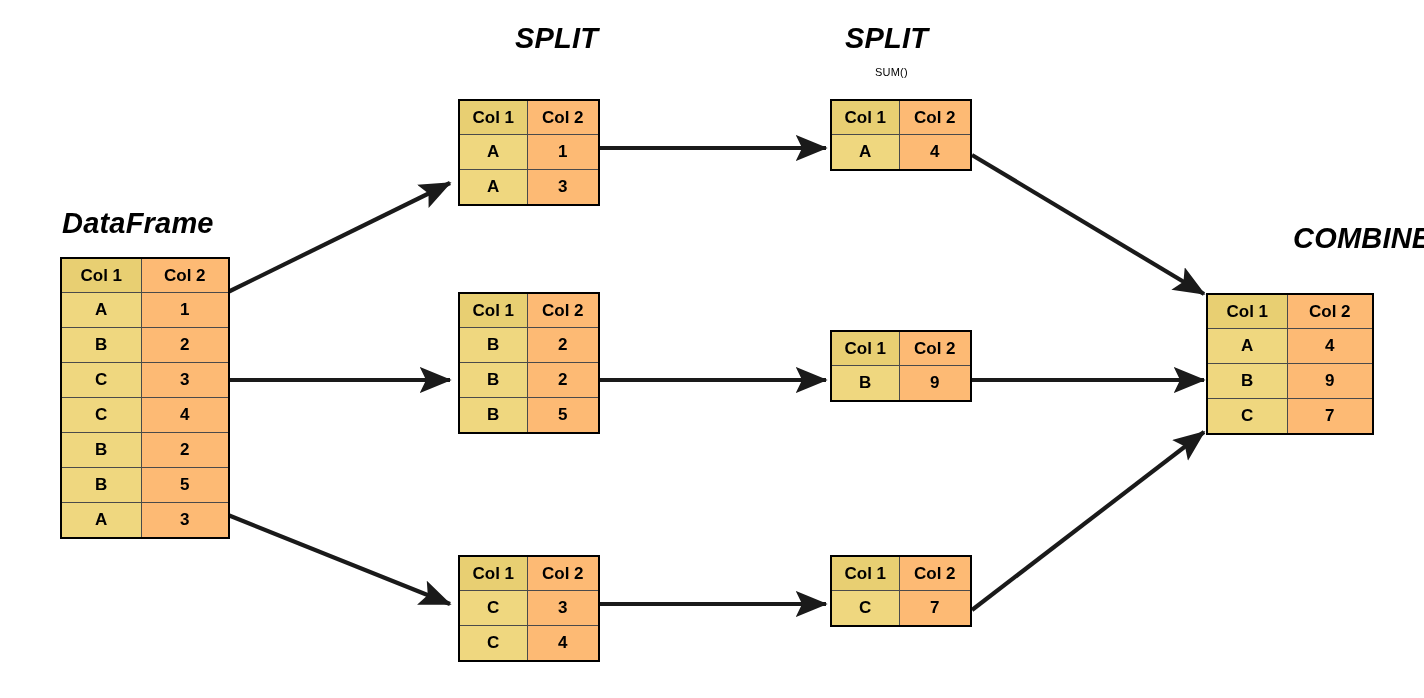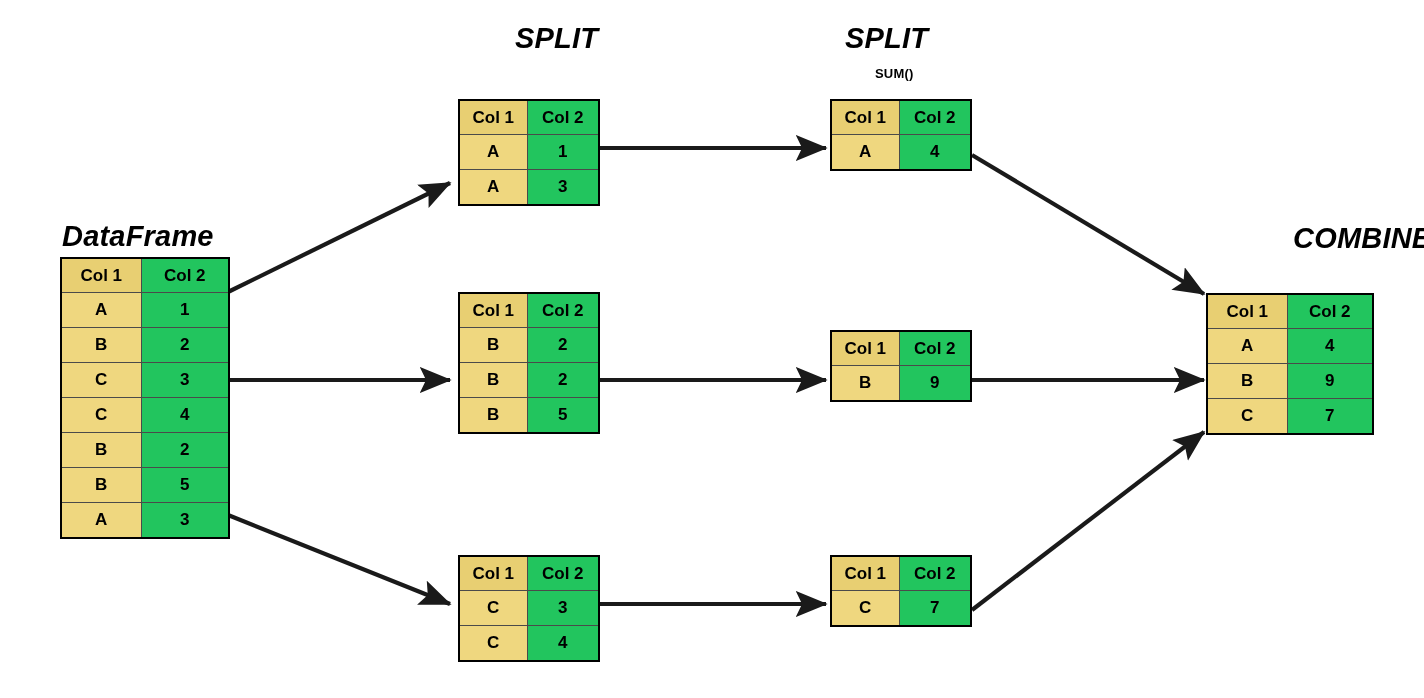--- a/index.html
+++ b/index.html
@@ -20,39 +20,39 @@
   }
   
   .heading {
     position: absolute;
     font-weight: bold;
     color: #000000;
     white-space: nowrap;
     letter-spacing: 0.2px;
   }
   .heading.big   { font-size: 29px; font-style: italic; }
-  .heading.small { font-size: 13px; font-weight: bold; }
+  .heading.small { font-size: 11px; font-weight: normal; }
 
   
   .tbl {
     position: absolute;
     border-collapse: collapse;
     border: 2px solid #000000;
     background: #ffffff;
     table-layout: fixed;
   }
   .tbl td {
     border: 1px solid #4a4a4a;
     height: 34px;
     font-size: 17px;
     font-weight: bold;
     text-align: center;
     vertical-align: middle;
     padding: 0;
-    background: #22c55e;
+    background: #fdba74;
     color: #000000;
   }
   .tbl td.key {
     background: #efd77f;
   }
   .tbl tr.head td {
     font-size: 17px;
     font-weight: bold;
     height: 33px;
   }
@@ -94,21 +94,21 @@
       <line x1="598" y1="604" x2="826" y2="604"></line>
 
       <line x1="972" y1="155" x2="1204" y2="294"></line>
 
       <line x1="972" y1="380" x2="1204" y2="380"></line>
 
       <line x1="972" y1="610" x2="1204" y2="432"></line>
     </g>
   </svg>
 
-  <div class="heading big" style="left:62px; top:220px;">DataFrame</div>
+  <div class="heading big" style="left:62px; top:207px;">DataFrame</div>
 
   <div class="heading big" style="left:515px; top:22px;">SPLIT</div>
 
   <div class="heading big" style="left:845px; top:22px;">SPLIT</div>
 
   <div class="heading small" style="left:875px; top:66px;">SUM()</div>
 
   <div class="heading big" style="left:1293px; top:222px;">COMBINE</div>
 
   <table class="tbl" style="left:60px; top:257px; width:168px;">

